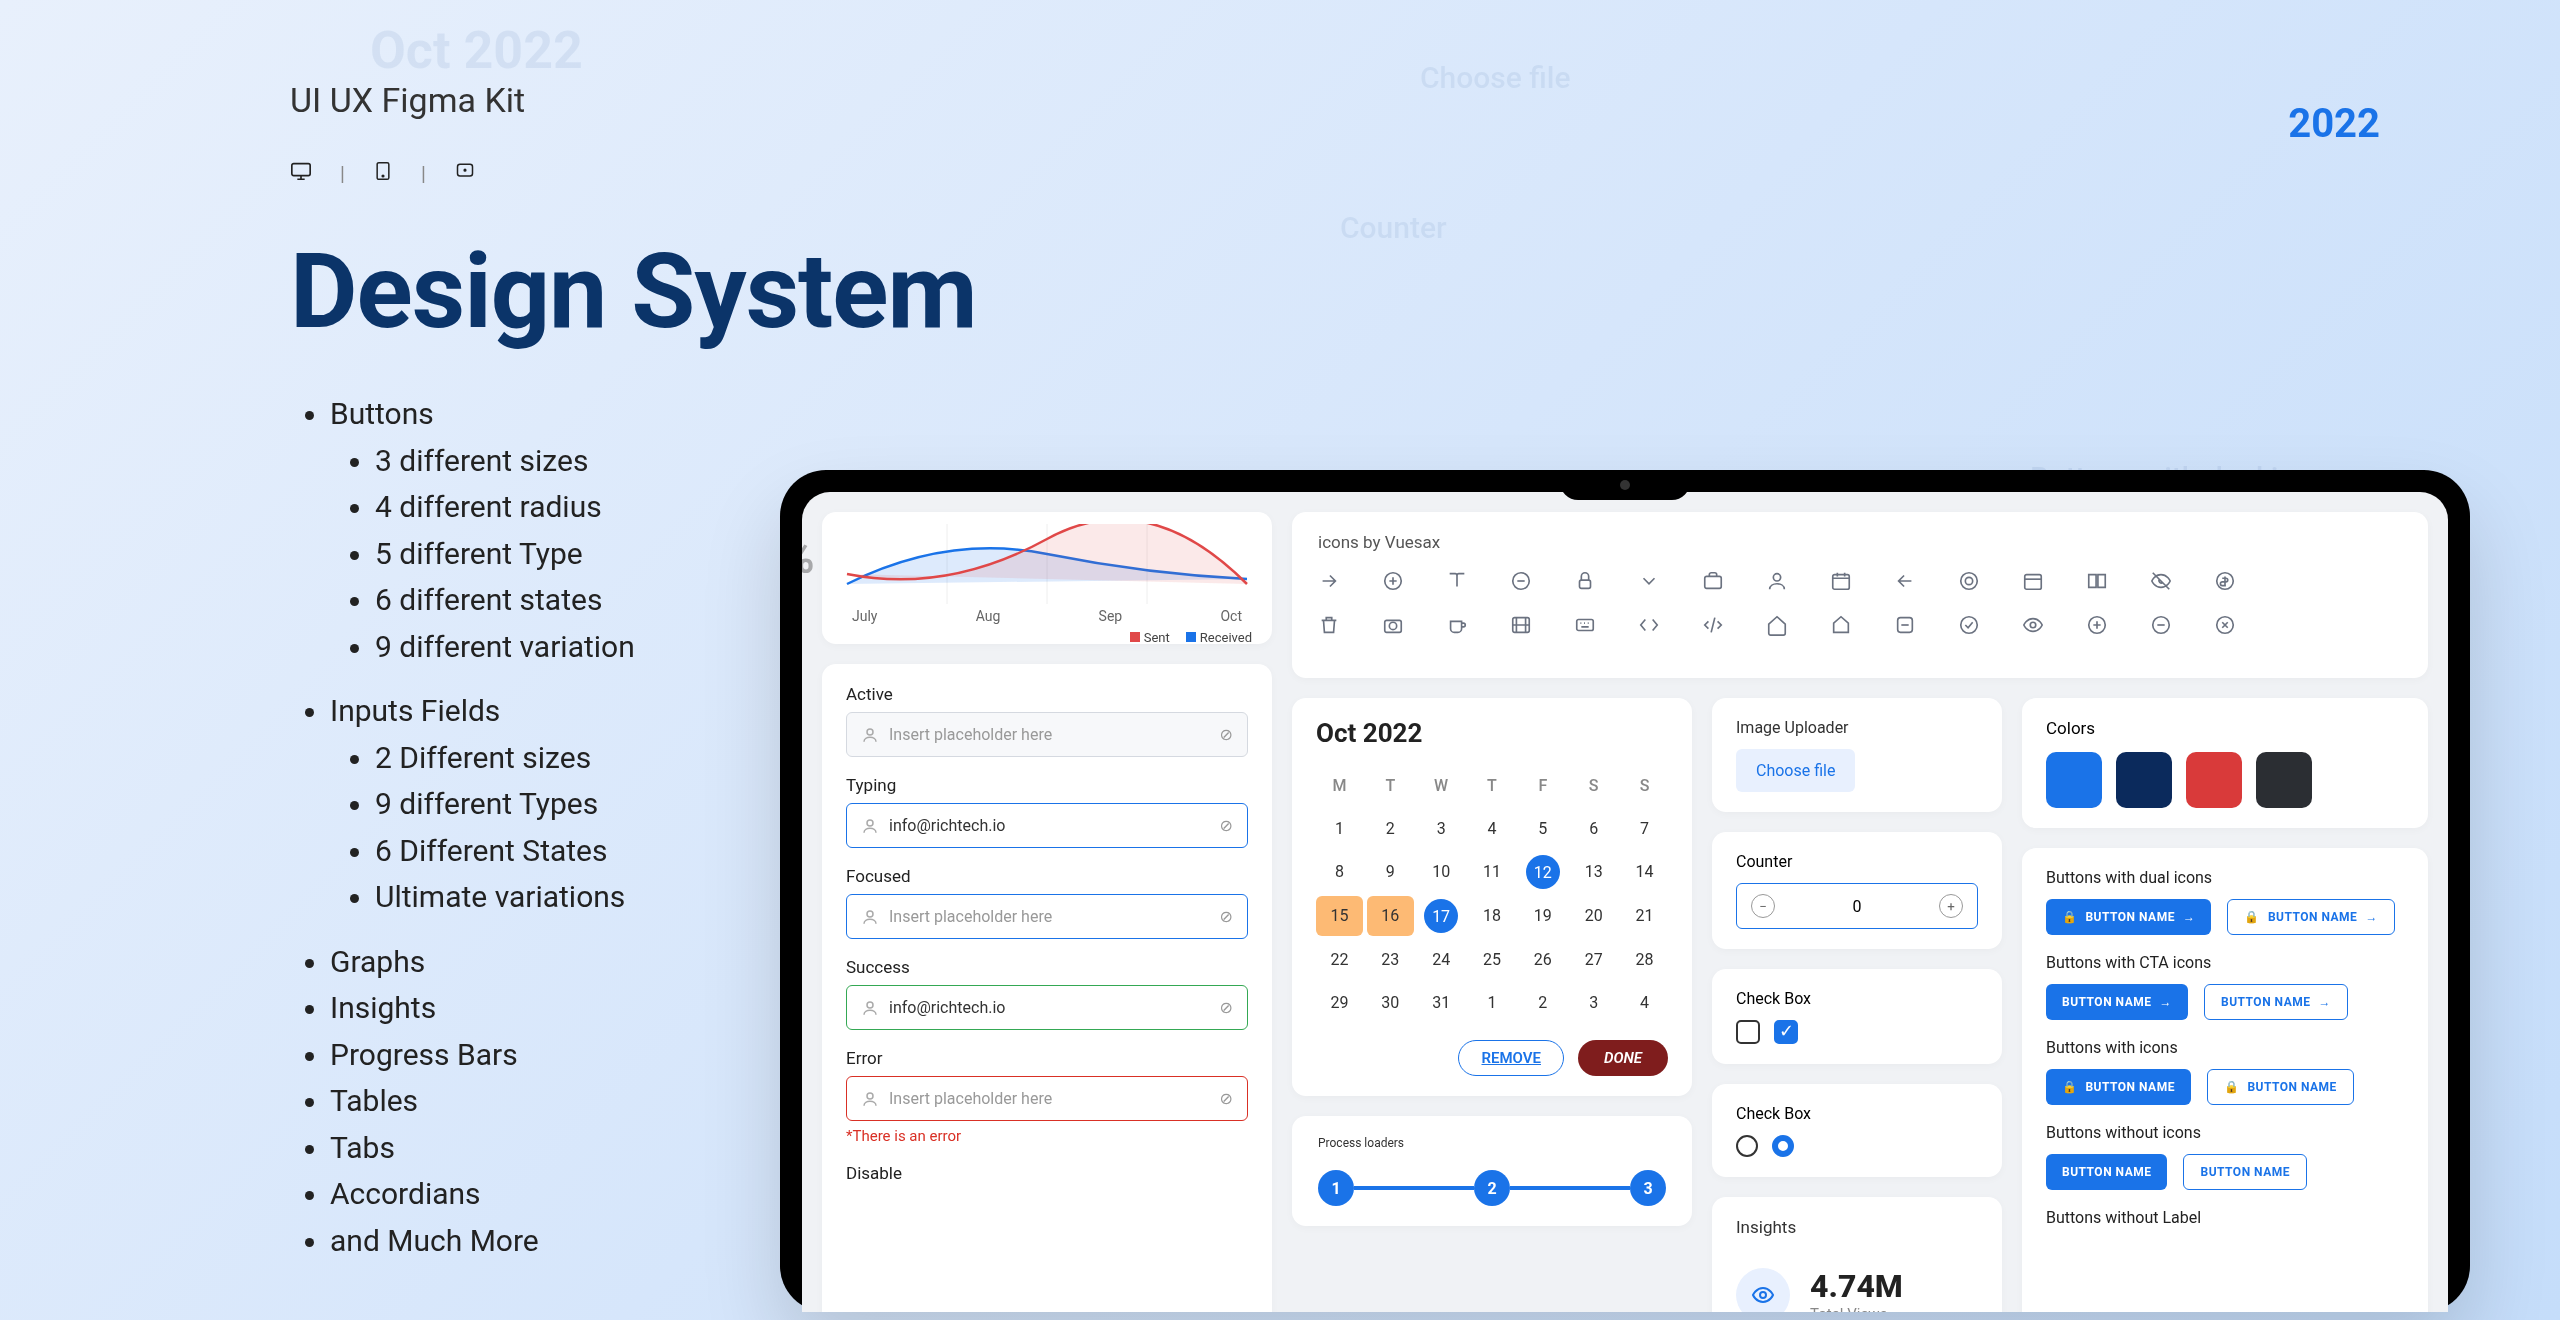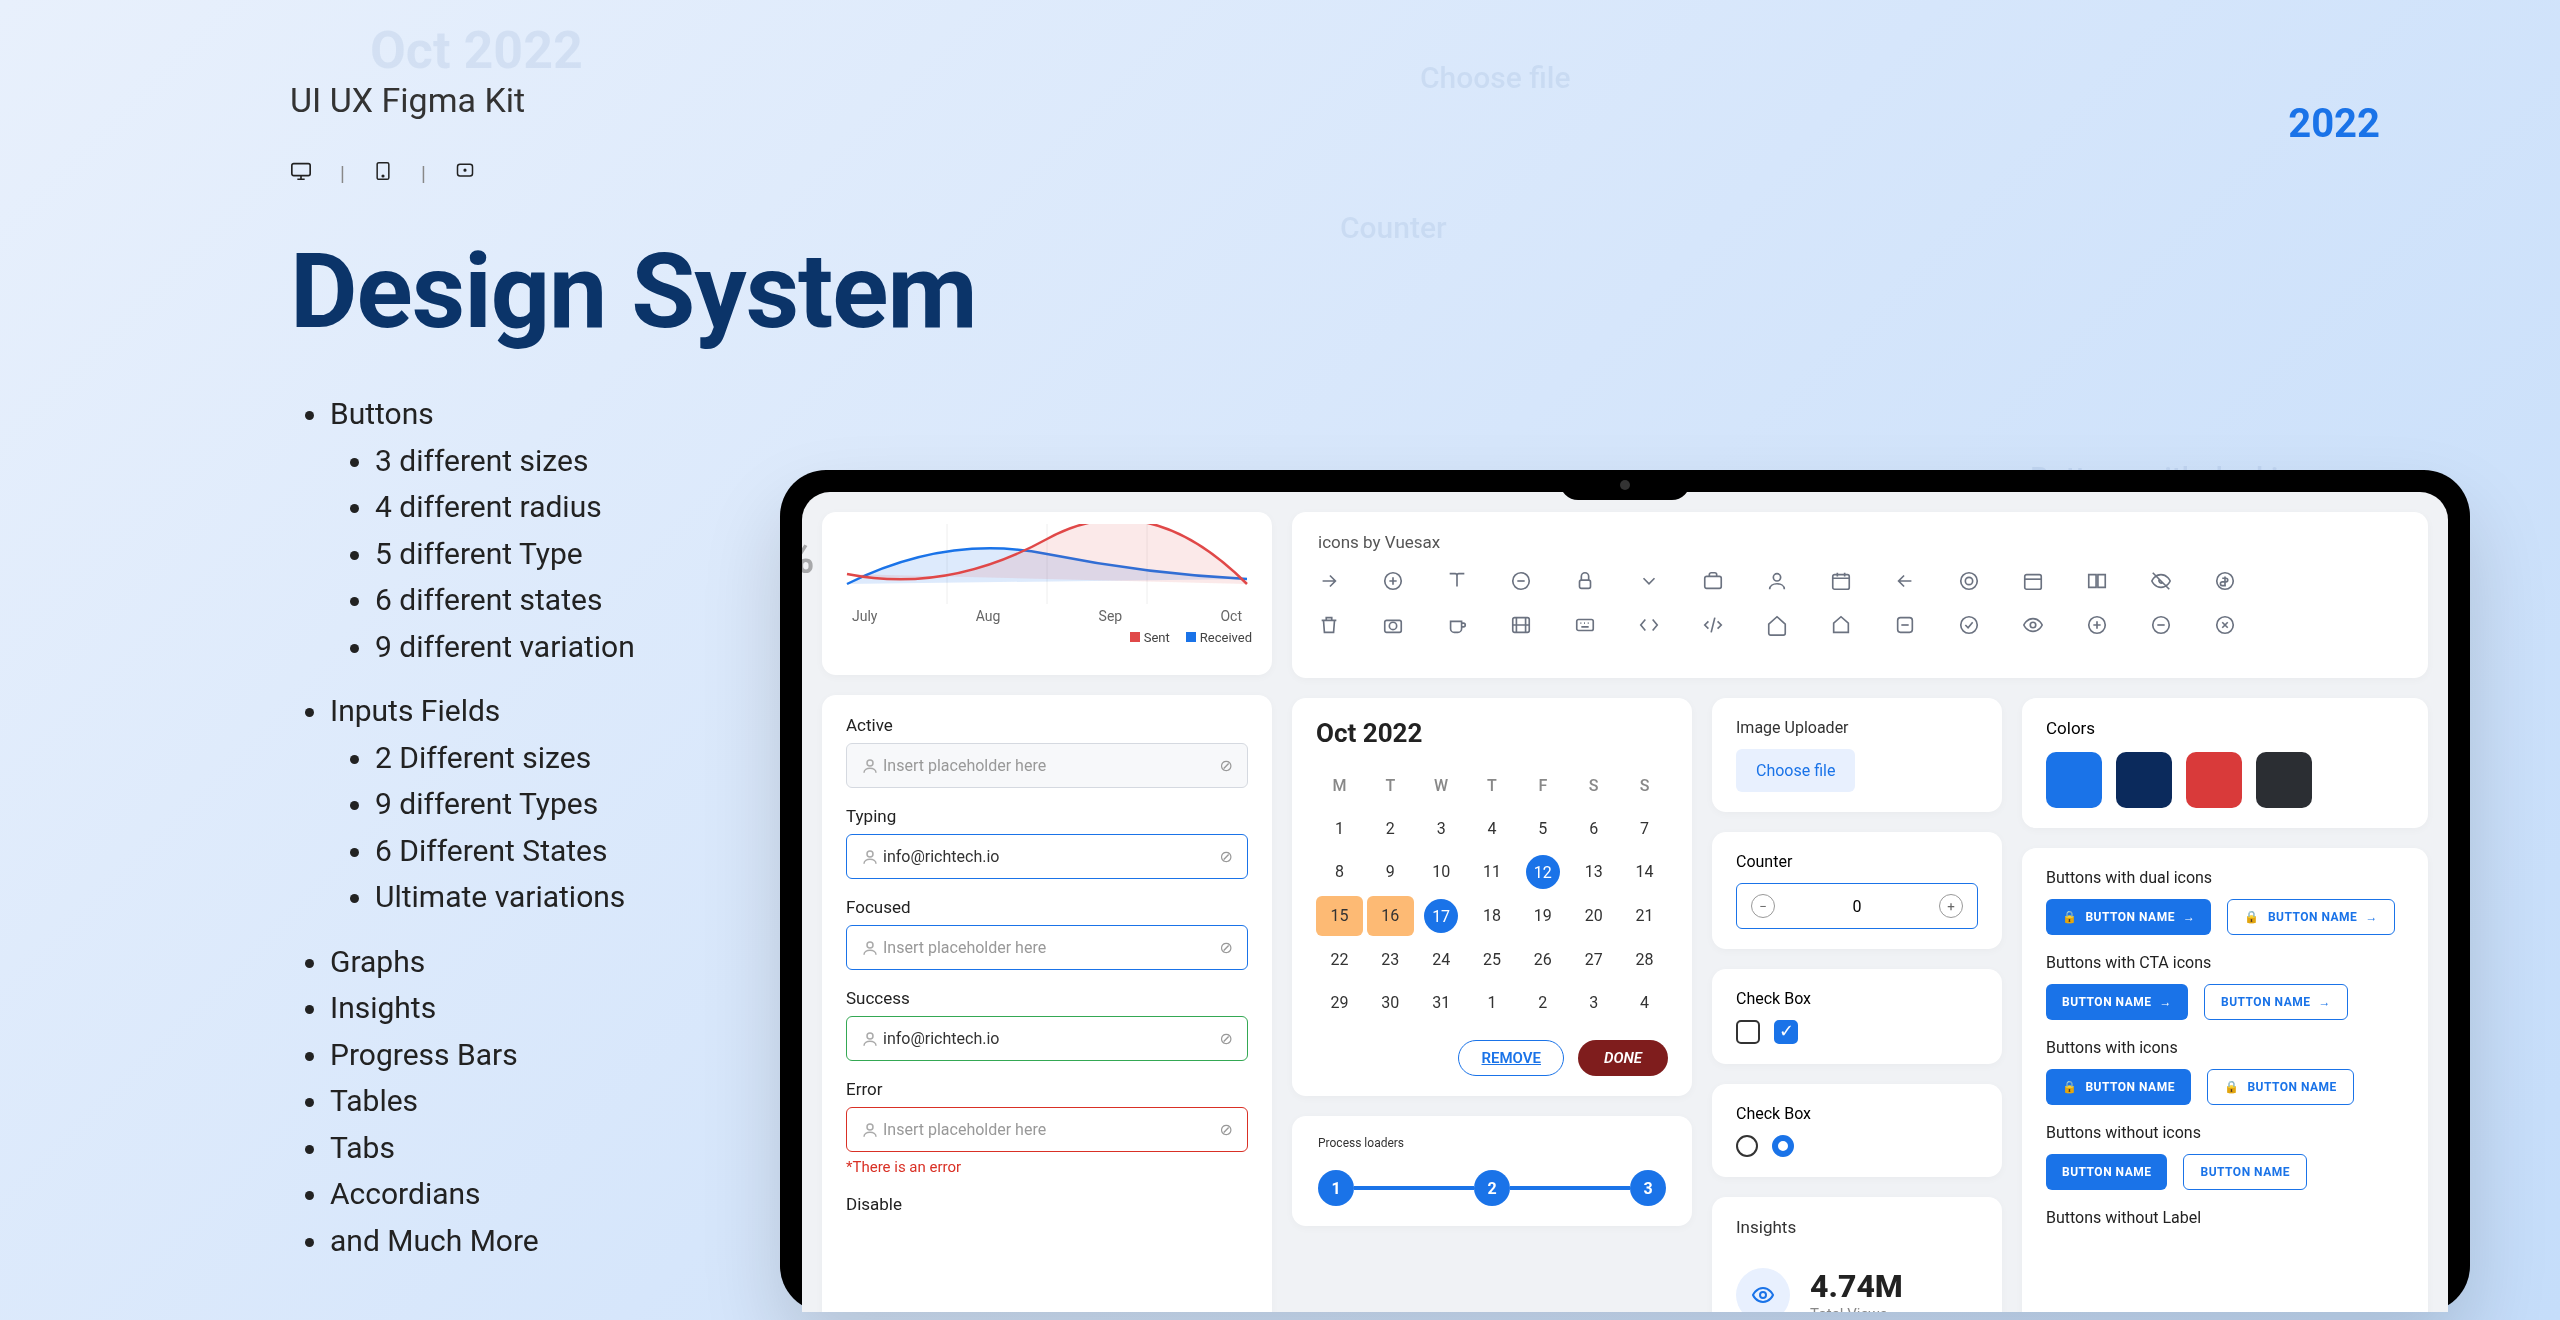--- a/index.html
+++ b/index.html
@@ -14,29 +14,29 @@
 .feature-list { font-size: 30px; color: #222; line-height: 1.55; }
 .feature-list ul { list-style: disc; padding-left: 40px; }
 .feature-list ul ul { padding-left: 45px; margin-bottom: 18px; }
 .year-badge { position: absolute; top: 100px; right: 180px; font-size: 40px; font-weight: 700; color: #1a73e8; }
 .tablet-frame { position: absolute; left: 780px; top: 470px; width: 1690px; border-radius: 46px; background: #000; padding: 22px 22px 0 22px; box-shadow: 0 40px 80px rgba(0,0,0,0.15); }
 .tablet-notch { position: absolute; top: 0; left: 50%; transform: translateX(-50%); width: 130px; height: 30px; background: #000; border-radius: 0 0 18px 18px; z-index: 10; }
 .tablet-cam { width: 10px; height: 10px; border-radius: 50%; background: #333; position: absolute; top: 10px; left: 50%; transform: translateX(-50%); }
 .tablet-screen { background: #f0f2f5; border-radius: 28px 28px 0 0; height: 820px; overflow: hidden; padding: 20px; display: grid; grid-template-columns: 450px 1fr; gap: 20px; }
 .card { background: #fff; border-radius: 14px; padding: 20px 24px; box-shadow: 0 2px 8px rgba(0,0,0,0.03); }
 .left-stack { display: flex; flex-direction: column; gap: 20px; }
-.chart-card { height: 163px; position: relative; padding: 12px 20px; }
+.chart-card { height: 132px; position: relative; padding: 12px 20px; }
 .chart-svg { width: 100%; height: 80px; }
 .chart-months { display: flex; justify-content: space-between; font-size: 14px; color: #666; padding: 0 10px; }
 .chart-legend { display: flex; justify-content: flex-end; gap: 16px; font-size: 13px; color: #444; margin-top: 6px; }
 .leg-dot { width: 10px; height: 10px; display: inline-block; margin-right: 4px; }
 .pct-ghost { position: absolute; left: -40px; top: 20px; font-size: 44px; font-weight: 700; color: #222; opacity: 0.35; }
 .inputs-card { flex: 1; display: flex; flex-direction: column; gap: 18px; }
 .input-group label { font-size: 17px; color: #222; display: block; margin-bottom: 8px; }
-.input-field { display: flex; align-items: center; border: 1.5px solid #d5d9e0; border-radius: 6px; padding: 12px 14px; gap: 4px; font-size: 16px; color: #999; }
+.input-field { display: flex; align-items: center; border: 1.5px solid #d5d9e0; border-radius: 6px; padding: 12px 14px; gap: 10px; font-size: 16px; color: #999; }
 .input-field.active { background: #f7f8fa; }
 .input-field.typing { border-color: #1a73e8; color: #333; }
 .input-field.focused { border-color: #1a73e8; }
 .input-field.success { border-color: #34a853; color: #333; }
 .input-field.error { border-color: #d93025; }
 .input-field .eye { margin-left: auto; color: #999; }
 .err-text { color: #d93025; font-size: 15px; margin-top: 6px; }
 .right-stack { display: flex; flex-direction: column; gap: 20px; }
 .icons-card { padding: 20px 26px; }
 .icons-title { font-size: 17px; color: #555; margin-bottom: 18px; }

